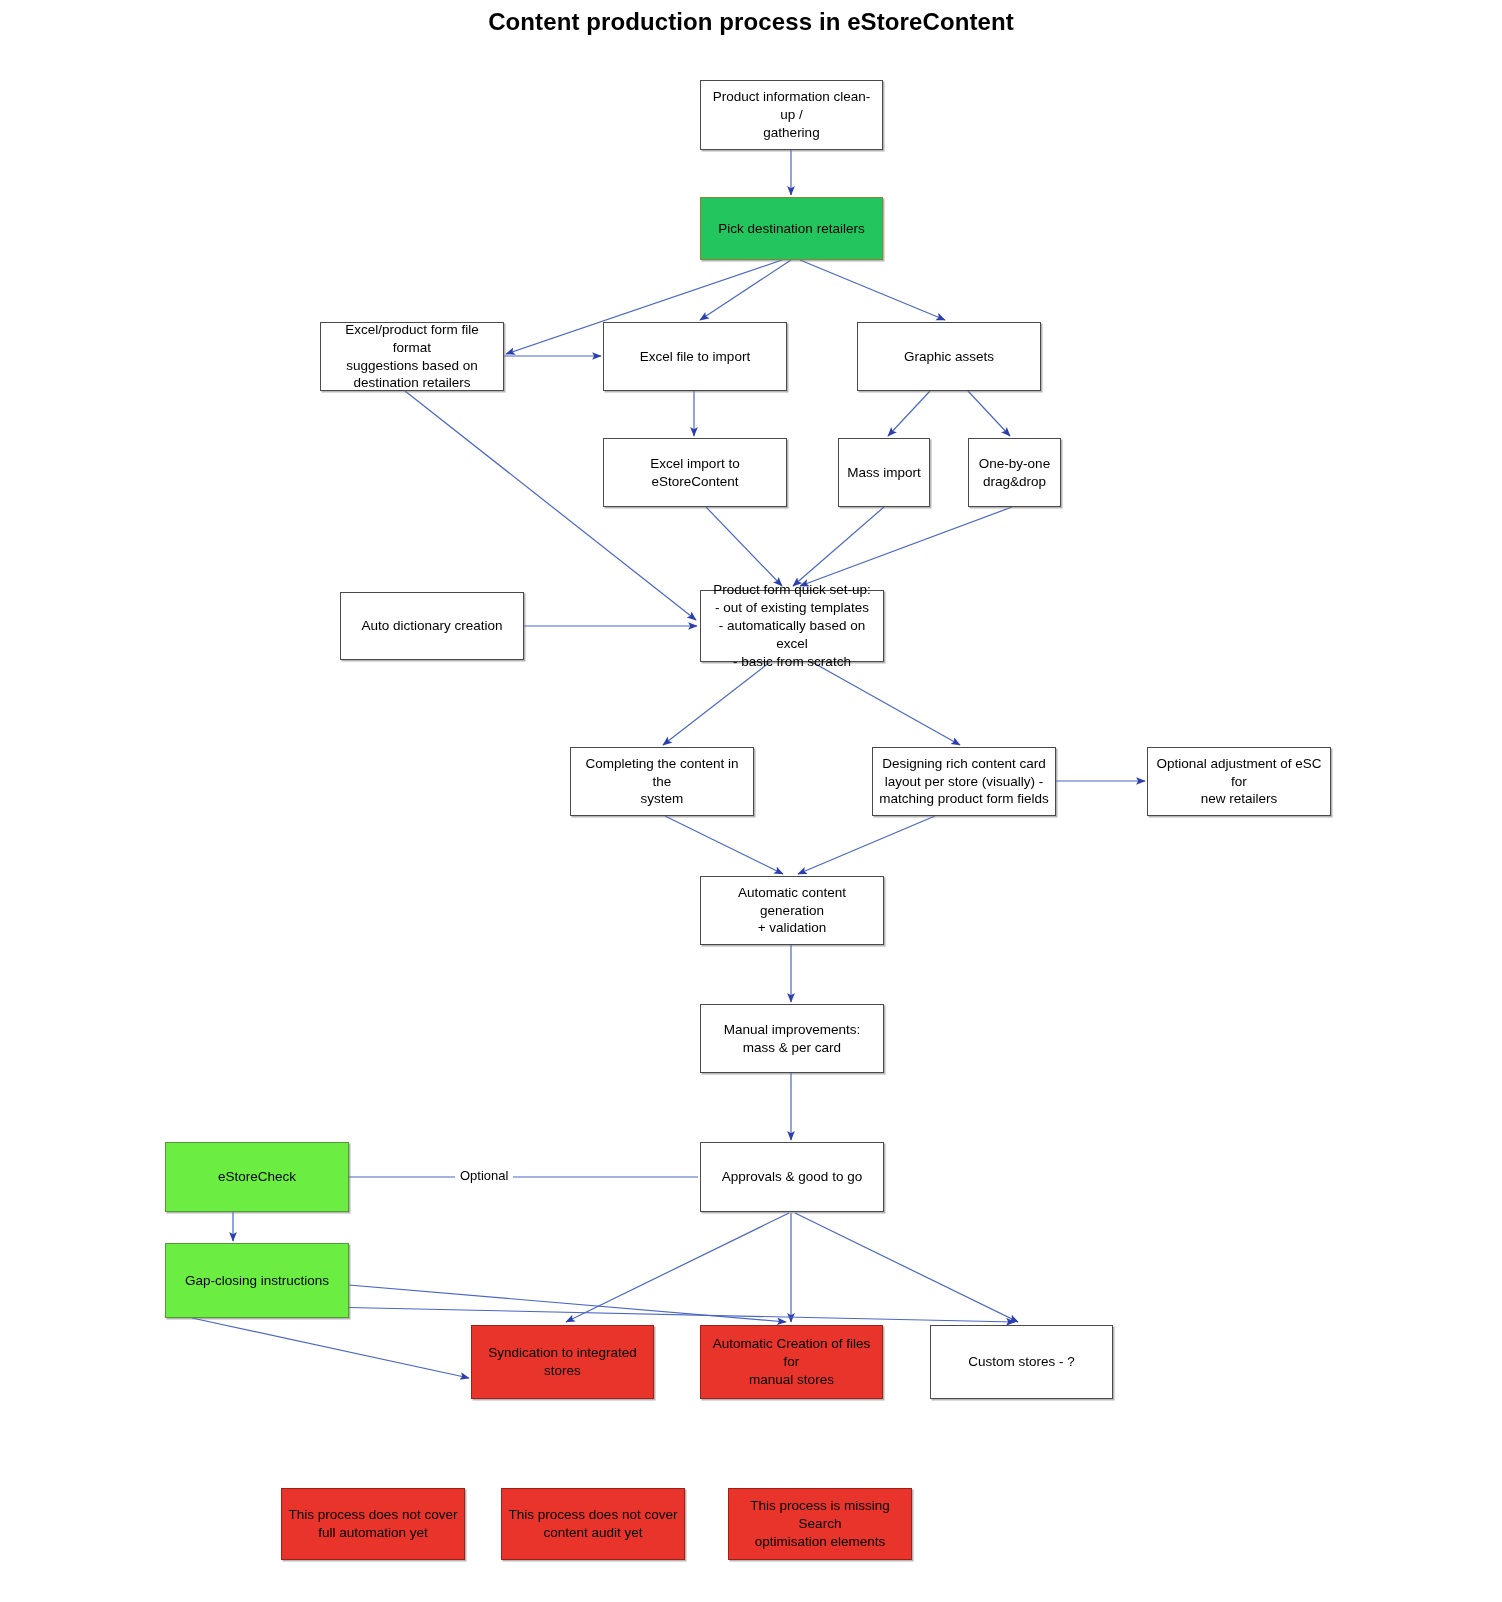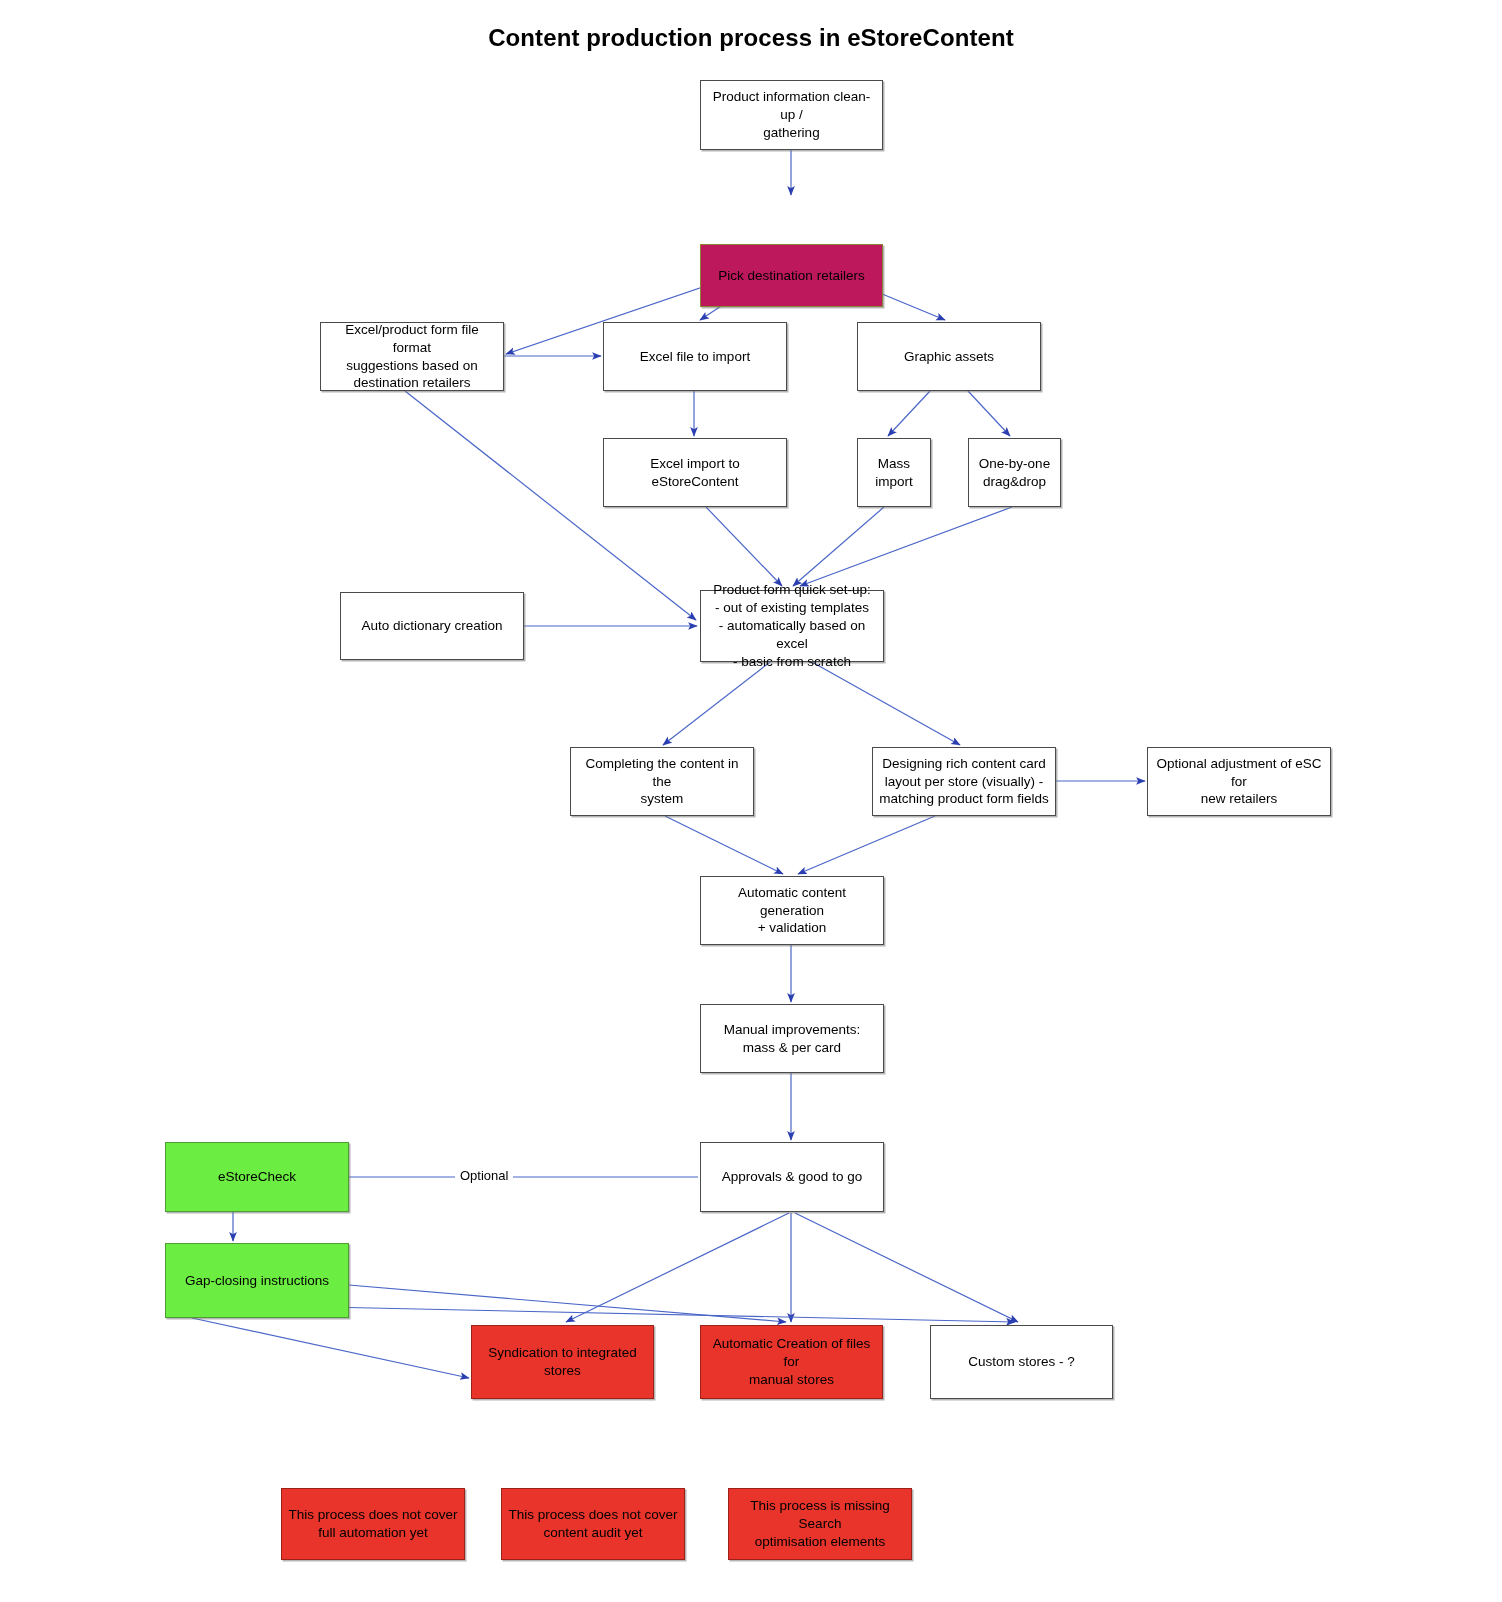--- a/index.html
+++ b/index.html
@@ -1,33 +1,33 @@
 <!DOCTYPE html>
 <html><head>
 <meta charset="utf-8">
 <style>
   html,body{margin:0;padding:0;background:#ffffff;}
   body{font-family:"Liberation Sans", sans-serif;}
   #stage{position:relative;width:1502px;height:1602px;background:#fff;overflow:hidden;}
   #title{
     position:absolute;left:0;top:8px;width:1502px;text-align:center;
-    font-size:24px;font-weight:bold;color:#000;letter-spacing:.1px;margin-top:16px;
+    font-size:24px;font-weight:bold;color:#000;letter-spacing:.1px;
   }
   svg#edges{position:absolute;left:0;top:0;width:1502px;height:1602px;pointer-events:none;}
   .node{
     position:absolute;box-sizing:border-box;
     border:1px solid #4a4a4a;
     background:#ffffff;
     display:flex;align-items:center;justify-content:center;
     text-align:center;
     font-size:13.5px;color:#000;line-height:1.32;
     padding:4px 6px;
     box-shadow:1.5px 1.5px 0 0 rgba(120,120,120,.55);
   }
-  .node.yellow{background:#be185d;border-color:#8a8535;margin-top:47px;}
+  .node.yellow{background:#22c55e;border-color:#8a8535;}
   .node.green{background:#6bee41;border-color:#4e9c33;margin-left:24px;}
   .node.red{background:#e8342a;border-color:#9c2118;}
   .node .txt{white-space:pre-line;display:block;width:100%;}
   .edge-label{
     position:absolute;font-size:13px;color:#000;background:#fff;
     padding:0 5px;white-space:nowrap;
   }
 </style>
 </head>
 <body>
@@ -122,21 +122,21 @@
   </div>
 
   <div class="node" style="left:857px;top:322px;width:184px;height:69px;">
     <span class="txt">Graphic assets</span>
   </div>
 
   <div class="node" style="left:603px;top:438px;width:184px;height:69px;">
     <span class="txt">Excel import to eStoreContent</span>
   </div>
 
-  <div class="node" style="left:838px;top:438px;width:74px;height:69px;margin-left:19px;">
+  <div class="node" style="left:838px;top:438px;width:92px;height:69px;">
     <span class="txt">Mass import</span>
   </div>
 
   <div class="node" style="left:968px;top:438px;width:93px;height:69px;">
     <span class="txt">One-by-one
 drag&amp;drop</span>
   </div>
 
   <div class="node" style="left:340px;top:592px;width:184px;height:68px;">
     <span class="txt">Auto dictionary creation</span>

